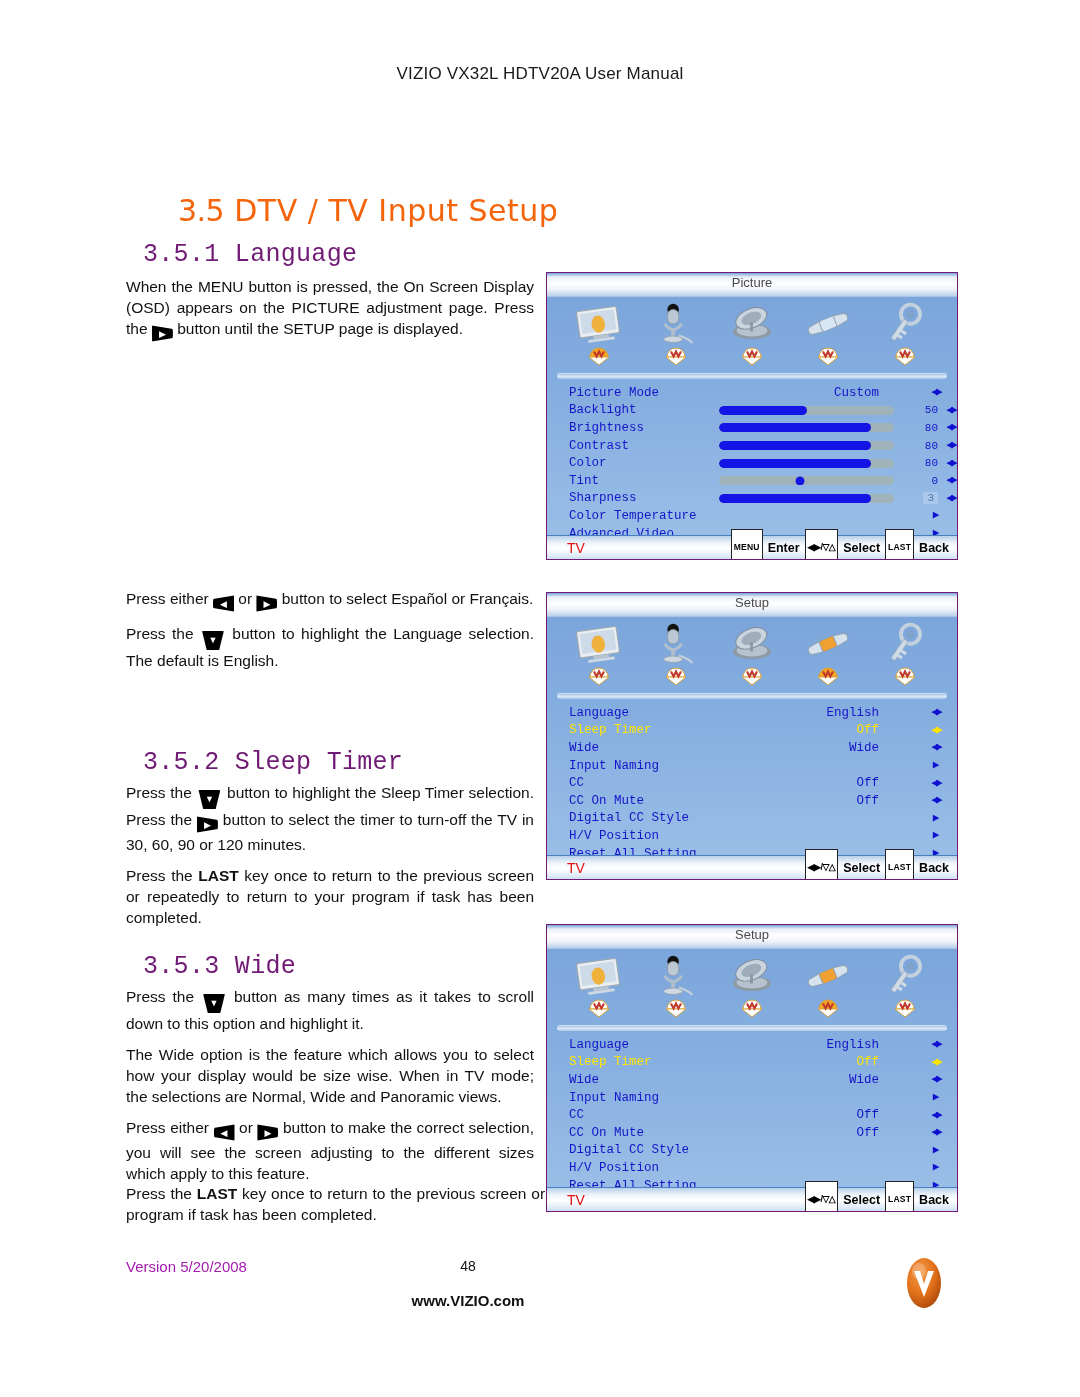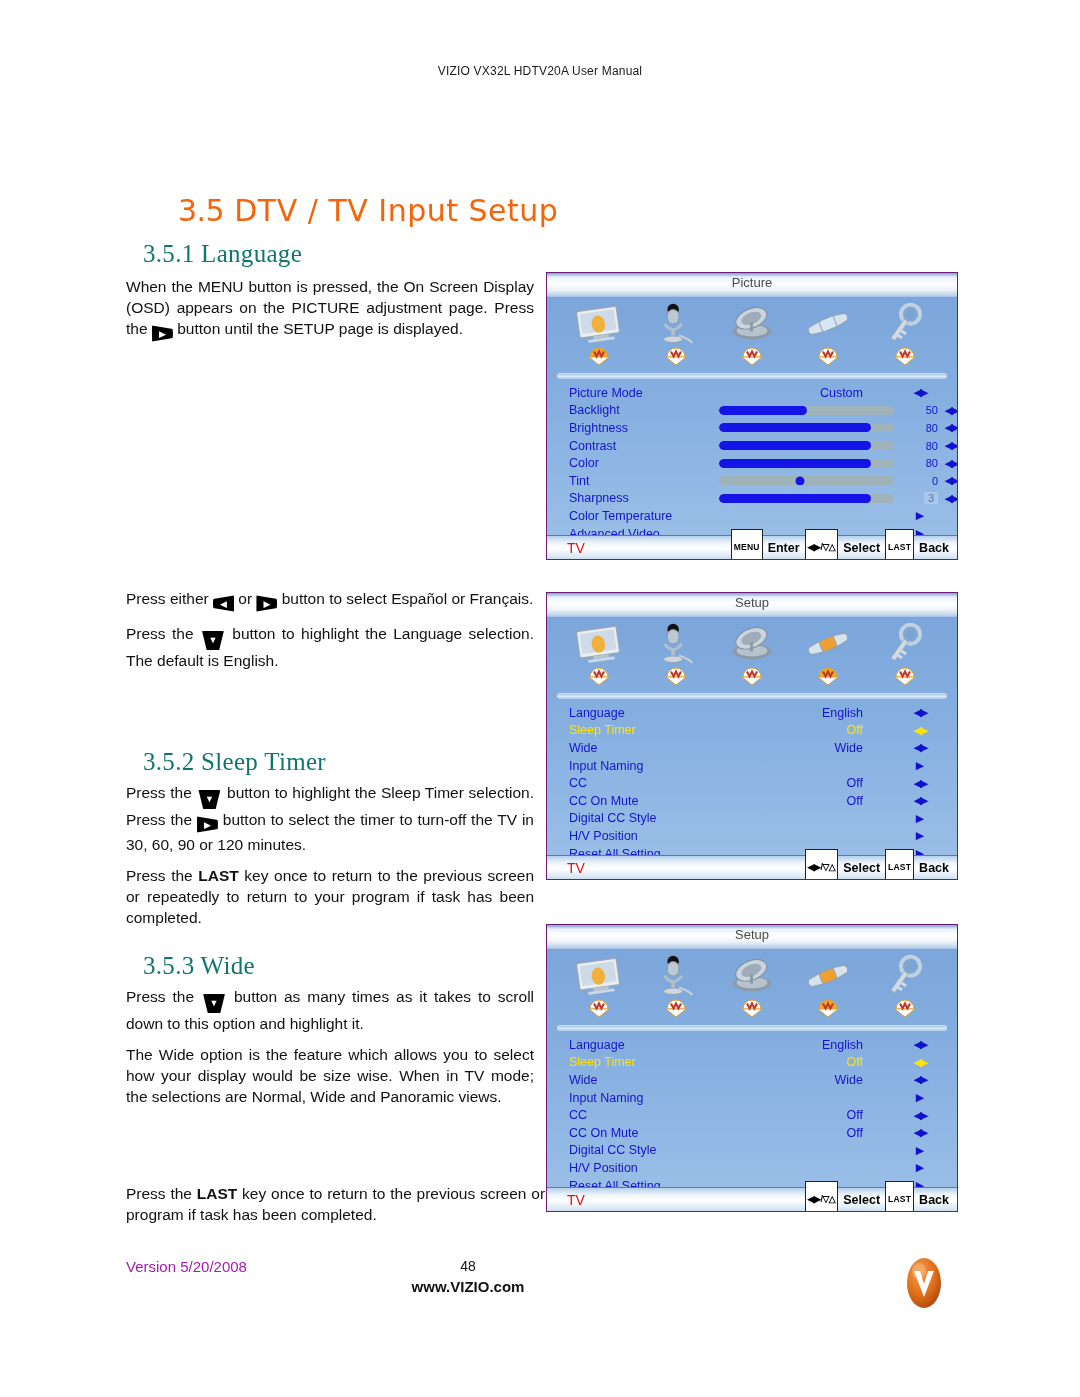--- a/index.html
+++ b/index.html
@@ -10,40 +10,40 @@
     color:#000;
     position:relative;
     overflow:hidden;
   }
   .page{position:relative;width:1080px;height:1397px;}
 
   
   .header{
     position:absolute;top:64px;left:0;width:1080px;
     text-align:center;
-    font-size:12px;
+    font-size:17px;
     letter-spacing:.2px;
     color:#1a1a1a;
   }
 
   
   .h-main{
     position:absolute;
     left:178px;top:193px;
     font-size:30px;
     color:#f4640a;
     font-family:"DejaVu Sans", sans-serif;
     letter-spacing:.5px;
     font-weight:500;
   }
   .h-main .num{letter-spacing:-.5px;}
   .h-sub{
     font-size:25px;
-    color:#0f766e;
-    font-family:Liberation Serif, serif;
+    color:#701a75;
+    font-family:Liberation Mono, monospace;
     letter-spacing:.3px;
     font-weight:500;
     margin:0 0 2px 0;
   }
   .h-sub-wrap{position:absolute;left:143px;}
 
   
   .para{
     font-size:15.5px;
     line-height:21px;
@@ -135,21 +135,21 @@
   }
   .divider{
     height:5px;
     margin:0 10px 0 10px;
     border-radius:3px;
     background:linear-gradient(to bottom,#9ec2e8,#dde9f6 45%,#a9c8ea);
     border-top:1px solid #cfe0f2;
   }
 
   
-  .rows{padding:5px 16px 0 0;}
+  .rows{padding:5px 0 0 0;font-family:Liberation Mono, monospace;}
   .row{
     display:flex;align-items:center;
     height:17.6px;
     padding:0 10px 0 22px;
     box-sizing:border-box;
     font-size:12.5px;
   }
   .row .label{
     color:#1414c8;
     width:150px;
@@ -236,21 +236,21 @@
   
   .footer-version{
     position:absolute;left:126px;top:1258px;
     font-size:15px;color:#a21caf;
   }
   .footer-center{
     position:absolute;left:0;width:936px;top:1258px;
     text-align:center;
   }
   .footer-page{font-size:14px;color:#111;}
-  .footer-url{font-size:15px;font-weight:bold;color:#111;margin-top:4px;}
+  .footer-url{font-size:15px;font-weight:bold;color:#111;margin-top:18px;}
   .vizio-logo{
     position:absolute;left:900px;top:1255px;
     width:48px;height:56px;
   }
 </style>
 </head>
 <body>
 
 <div class="page">
 
@@ -292,20 +292,21 @@
   <div class="h-sub-wrap" style="top:952px;">
     <div class="h-sub">
       <span>3.5.3</span>
       <span>Wide</span>
     </div>
   </div>
 
   <div class="col-left" style="top:986px;">
     <p class="para"><span>Press the </span><span class="btn-ico btn-down"><span class="g">▼</span></span><span> button as many times as it takes to scroll down to this option and highlight it.</span></p>
     <p class="para">The Wide option is the feature which allows you to select how your display would be size wise. When in TV mode; the selections are Normal, Wide and Panoramic views.</p>
+    <p class="para"><span>Press either </span><span class="btn-ico btn-left"><span class="g">◀</span></span><span> or </span><span class="btn-ico btn-right"><span class="g">▶</span></span><span> button to make the correct selection, you will see the screen adjusting to the different sizes which apply to this feature.</span></p>
   </div>
 
   <div class="wide-col" style="top:1183px;">
     <p class="para last"><span>Press the </span><span class="b">LAST</span><span> key once to return to the previous screen or repeatedly to return to your program if task has been completed.</span></p>
   </div>
 
   <div class="osd" id="osd-picture" style="left:546px;top:272px;">
     <div class="osd-body">
       <div class="osd-titlebar">
         <div class="osd-title">Picture</div>

